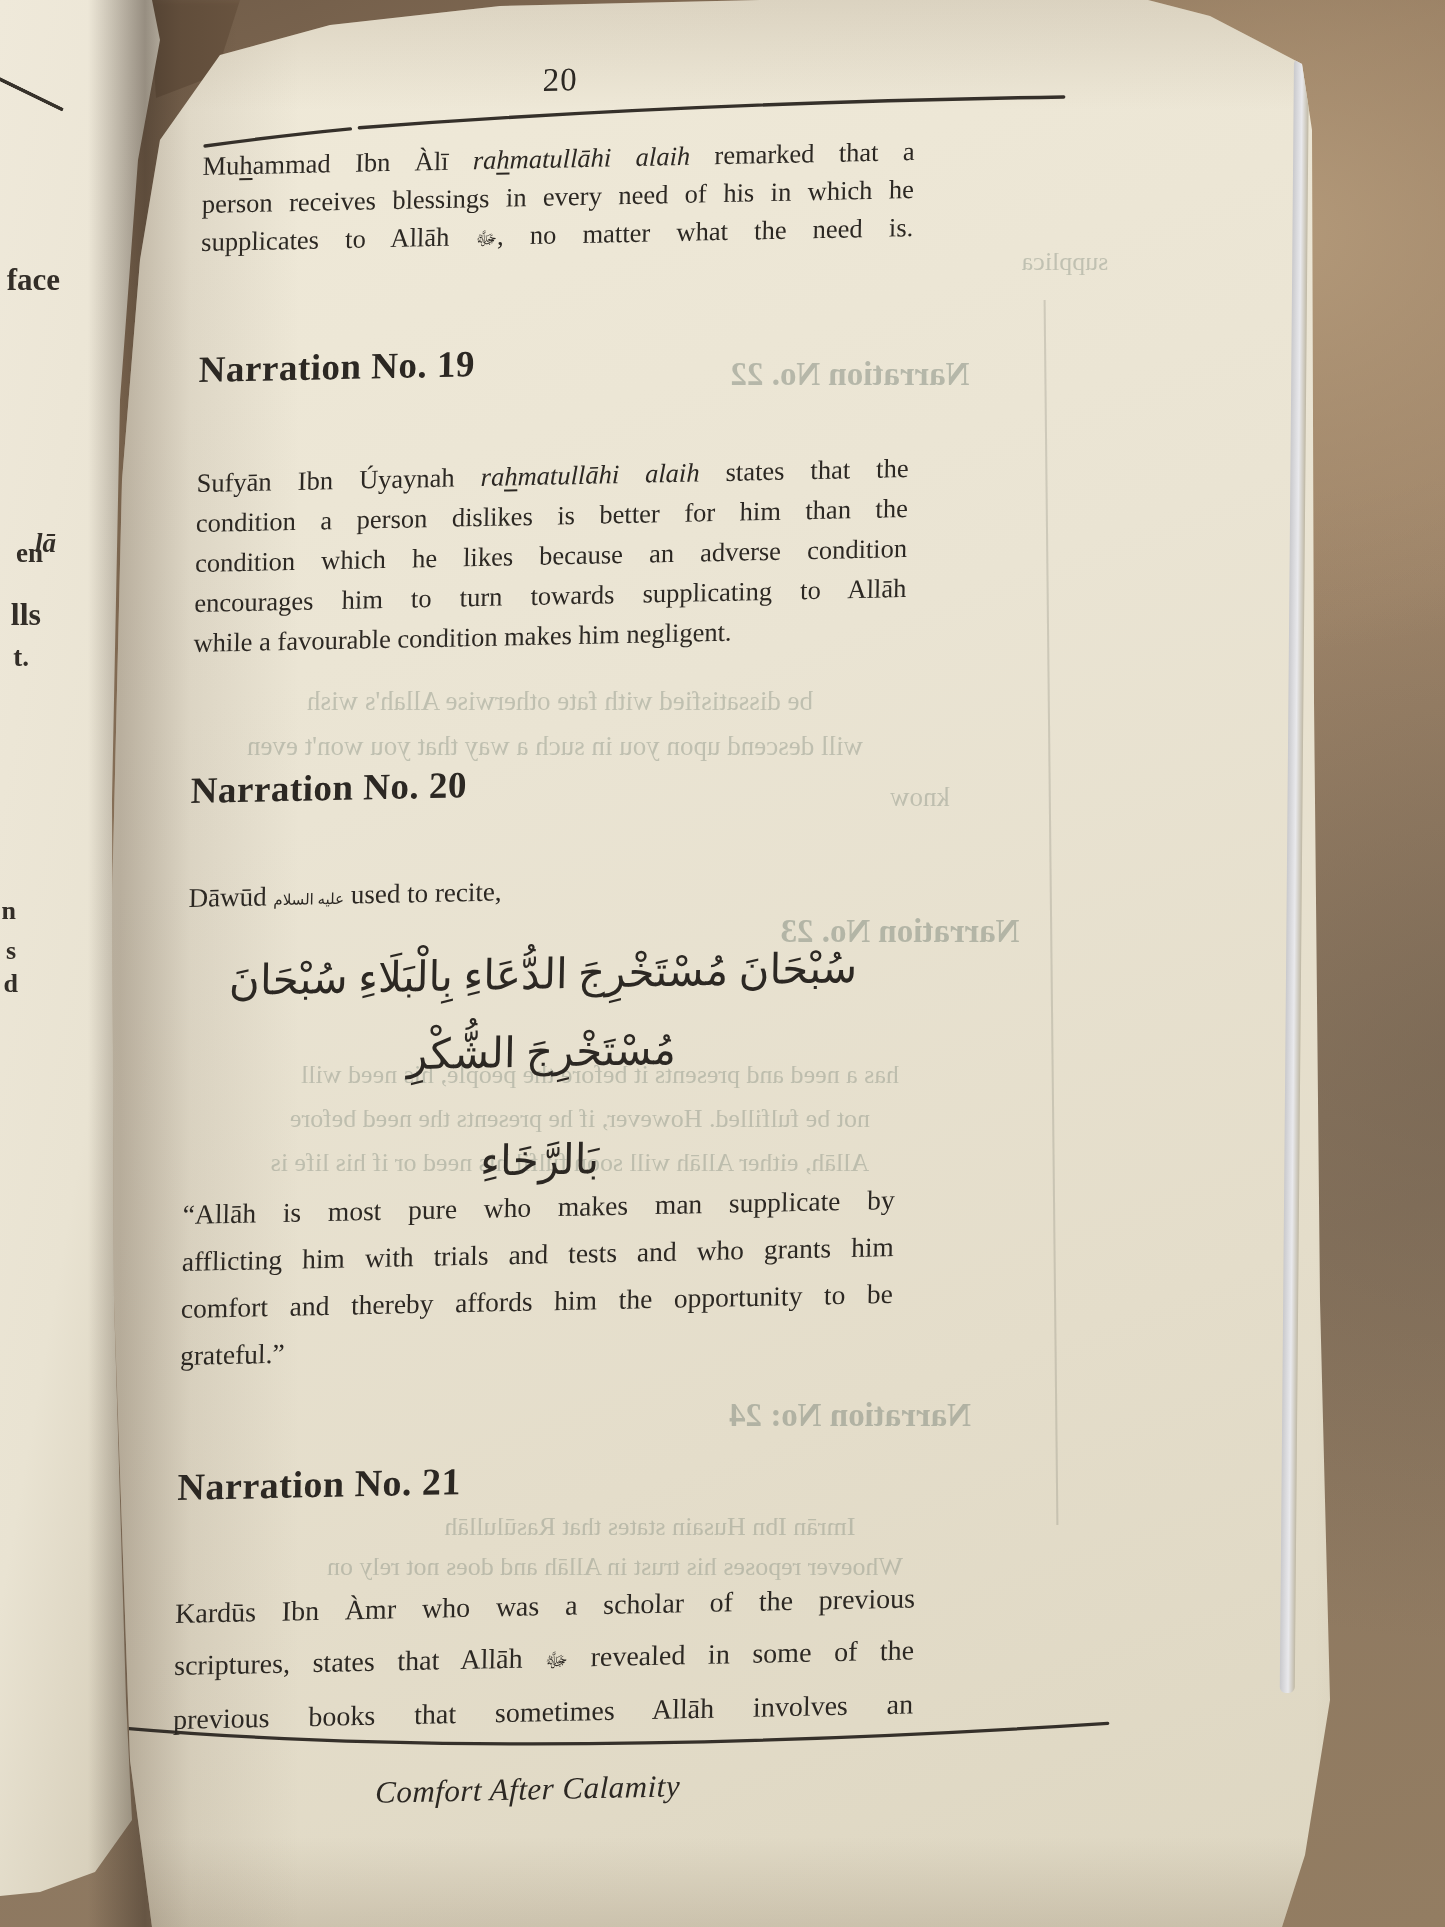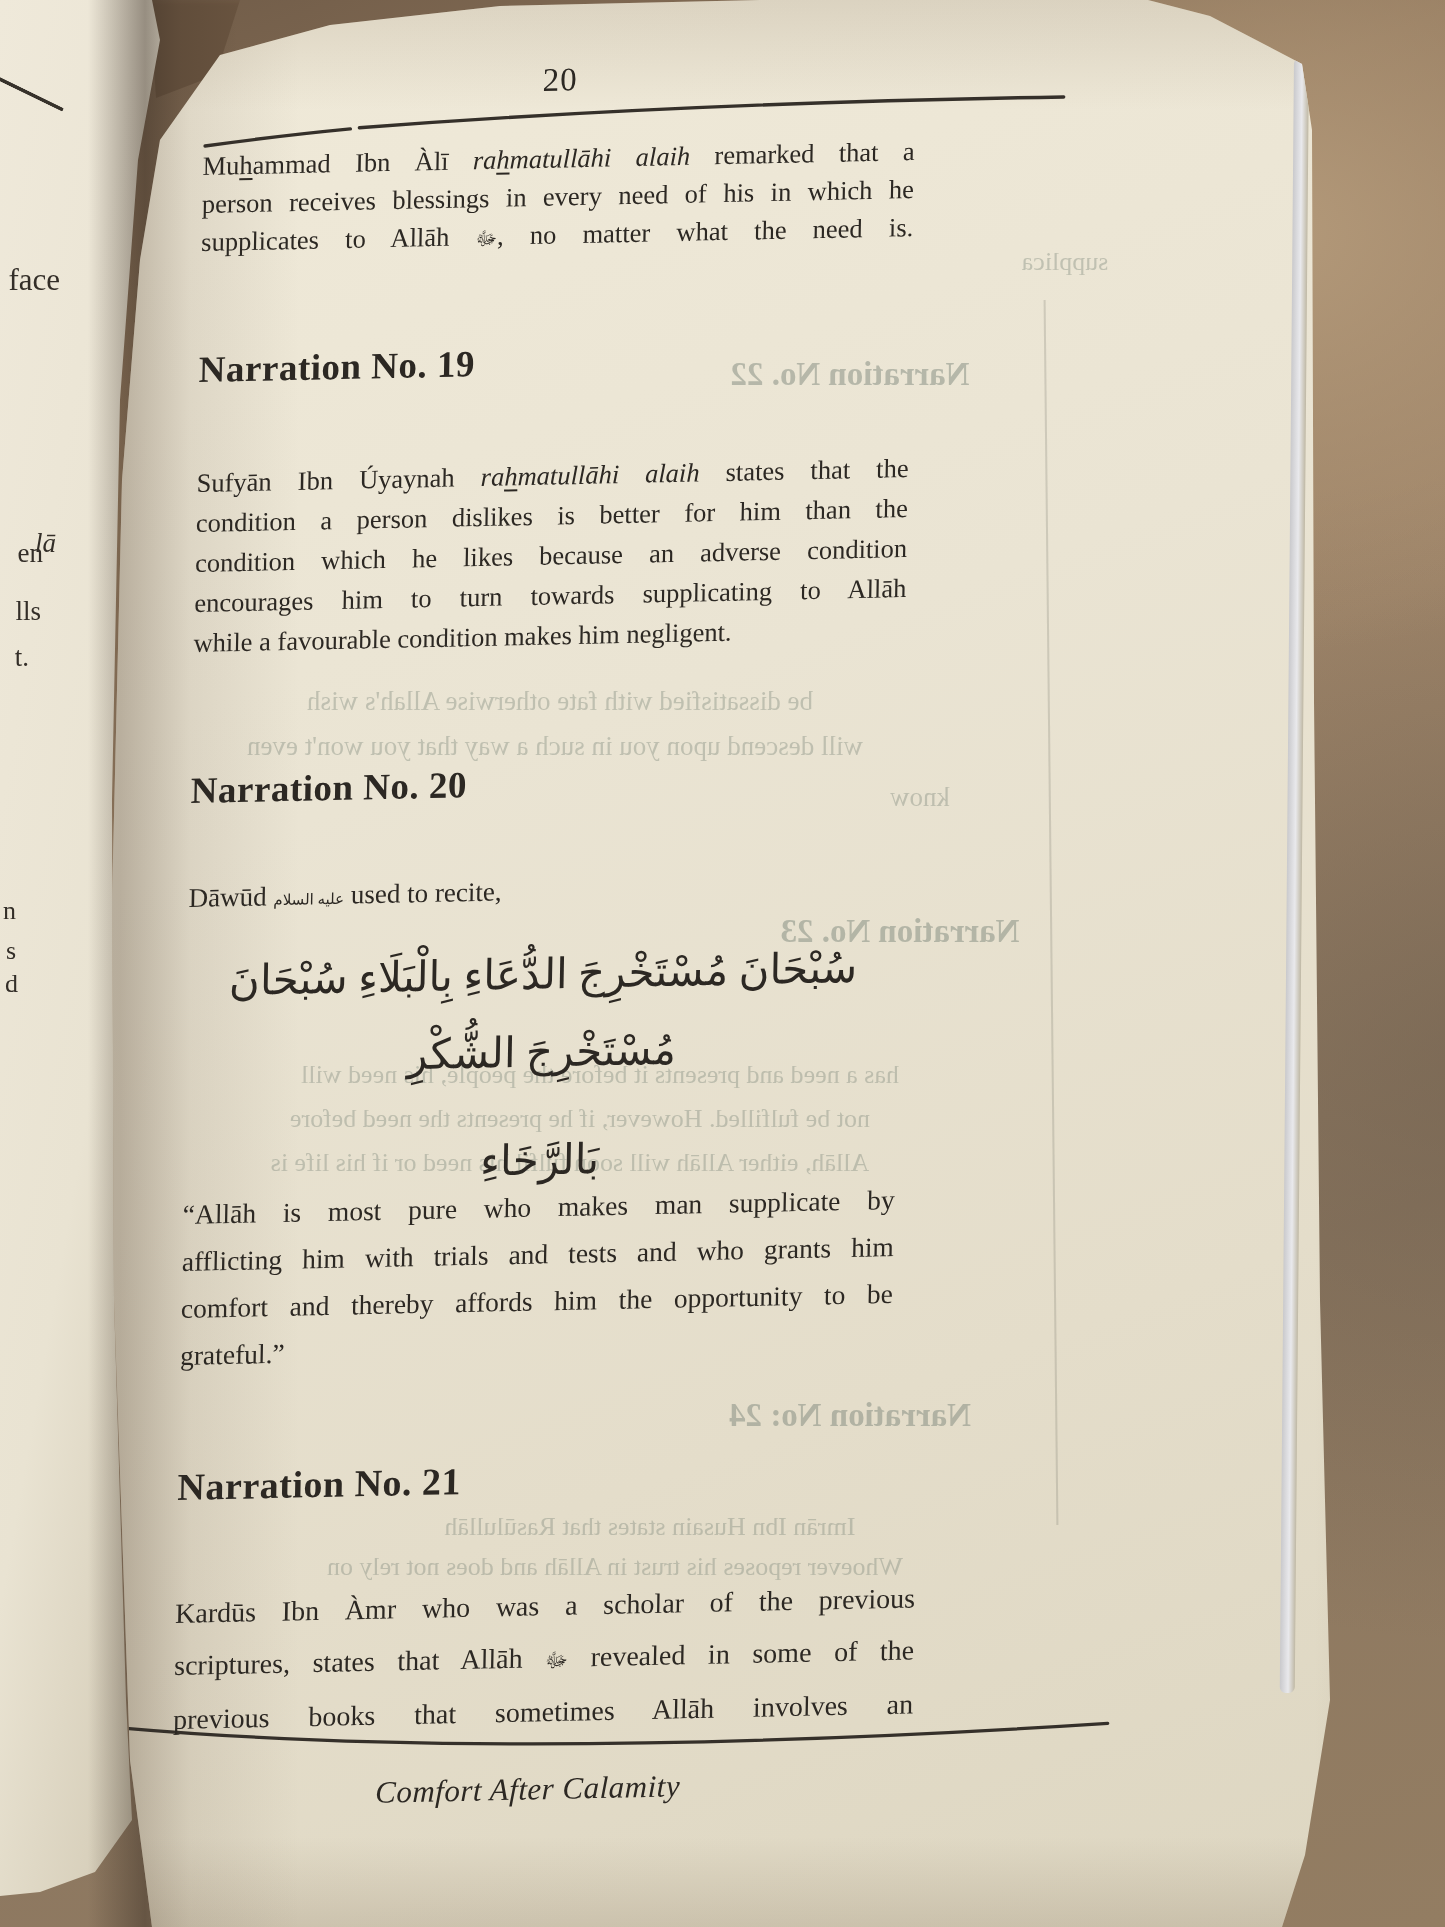--- a/index.html
+++ b/index.html
@@ -12,21 +12,21 @@
       radial-gradient(1300px 900px at 105% 55%, rgba(104,90,74,.5) 0%, rgba(104,90,74,0) 65%),
       linear-gradient(160deg,#6e5a47 0%,#91785d 22%,#a0866a 45%,#8c7760 70%,#937d62 100%);}
   .desk-wedge{position:absolute;left:0;top:0;width:300px;height:130px;background:#68533f;
     clip-path:polygon(150px 0,240px 0,216px 75px,156px 98px);filter:blur(3px);}
   
   .left-page{position:absolute;left:0;top:0;width:175px;height:1927px;
     background:linear-gradient(100deg,#efe9da 0%,#e9e3d2 55%,#cfc6b0 96%);
     clip-path:polygon(0 0,152px 0,160px 40px,138px 160px,120px 400px,112px 800px,114px 1300px,126px 1700px,132px 1820px,95px 1872px,40px 1892px,0 1896px);}
   .lp-rule{position:absolute;left:-6px;top:74px;width:78px;height:0;border-top:4px solid #37322b;
     transform:rotate(26deg);transform-origin:0 0;border-radius:2px;}
-  .lp-frag{position:absolute;left:0;text-align:right;color:#332e28;white-space:nowrap;}
+  .lp-frag{position:absolute;left:0;text-align:right;color:#332e28;white-space:nowrap;font-weight:bold;}
   .lp-frag.it{font-style:italic;margin-top:23px;}
   
   .gutter{position:absolute;left:88px;top:0;width:150px;height:1927px;
     background:linear-gradient(90deg,rgba(58,46,36,0) 0%,rgba(58,46,36,.48) 38%,rgba(58,46,36,.16) 62%,rgba(58,46,36,0) 100%);}
   
   .main-page{position:absolute;inset:0;
     background:linear-gradient(160deg,#f0ead9 0%,#eae4d3 38%,#e4ddca 70%,#ddd6c1 100%);
     clip-path:polygon(160px 140px,220px 55px,330px 25px,500px 6px,760px 0,1148px 0,1210px 16px,1302px 64px,1312px 130px,1314px 700px,1320px 1300px,1330px 1700px,1305px 1855px,1282px 1927px,152px 1927px,130px 1760px,114px 1300px,112px 900px,122px 480px,140px 260px);}
   .page-shading{position:absolute;inset:0;pointer-events:none;
     background:
@@ -75,21 +75,21 @@
 <div class="canvas">
   <div class="desk"></div>
   <div class="desk-wedge"></div>
 
   <div class="left-page">
     <div class="lp-rule"></div>
     <div id="lp-frags">
         <span class="lp-frag" style="top: 262px; width: 60px; font-size: 31px;">face</span>
         <span class="lp-frag it" style="top: 505px; width: 56px; font-size: 27px;">lā</span>
         <span class="lp-frag" style="top: 538px; width: 43px; font-size: 27px;">en</span>
-        <span class="lp-frag" style="top: 596px; width: 41px; font-size: 27px;">lls</span>
+        <span class="lp-frag" style="top: 596px; width: 41px; font-size: 32px;">lls</span>
         <span class="lp-frag" style="top: 642px; width: 29px; font-size: 27px;">t.</span>
         <span class="lp-frag" style="top: 896px; width: 16px; font-size: 26px;">n</span>
         <span class="lp-frag" style="top: 936px; width: 16px; font-size: 26px;">s</span>
         <span class="lp-frag" style="top: 969px; width: 18px; font-size: 26px;">d</span>
       </div>
   </div>
 
   <div class="gutter"></div>
 
   <div class="main-page">

